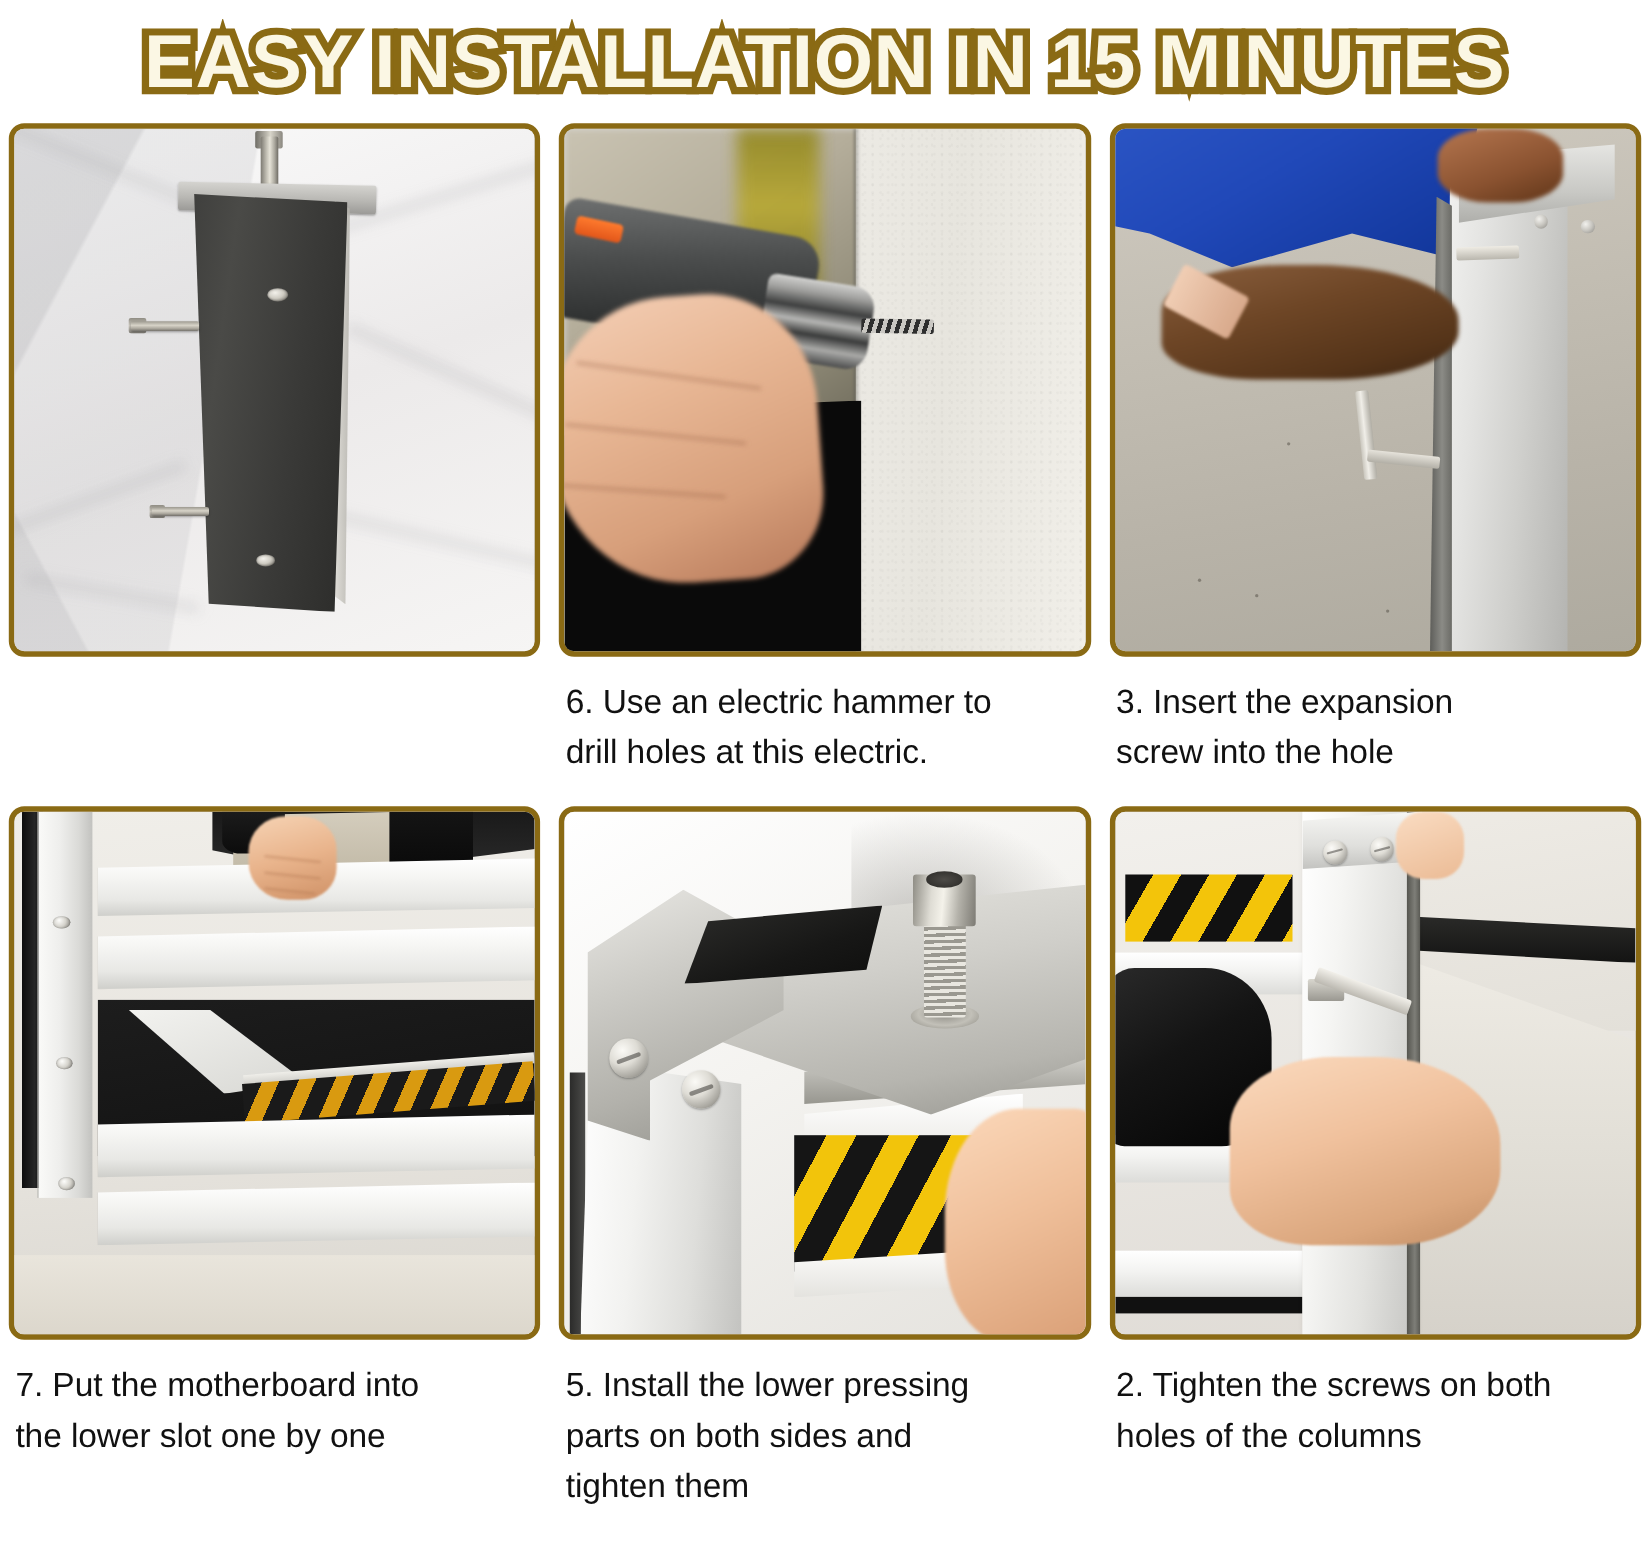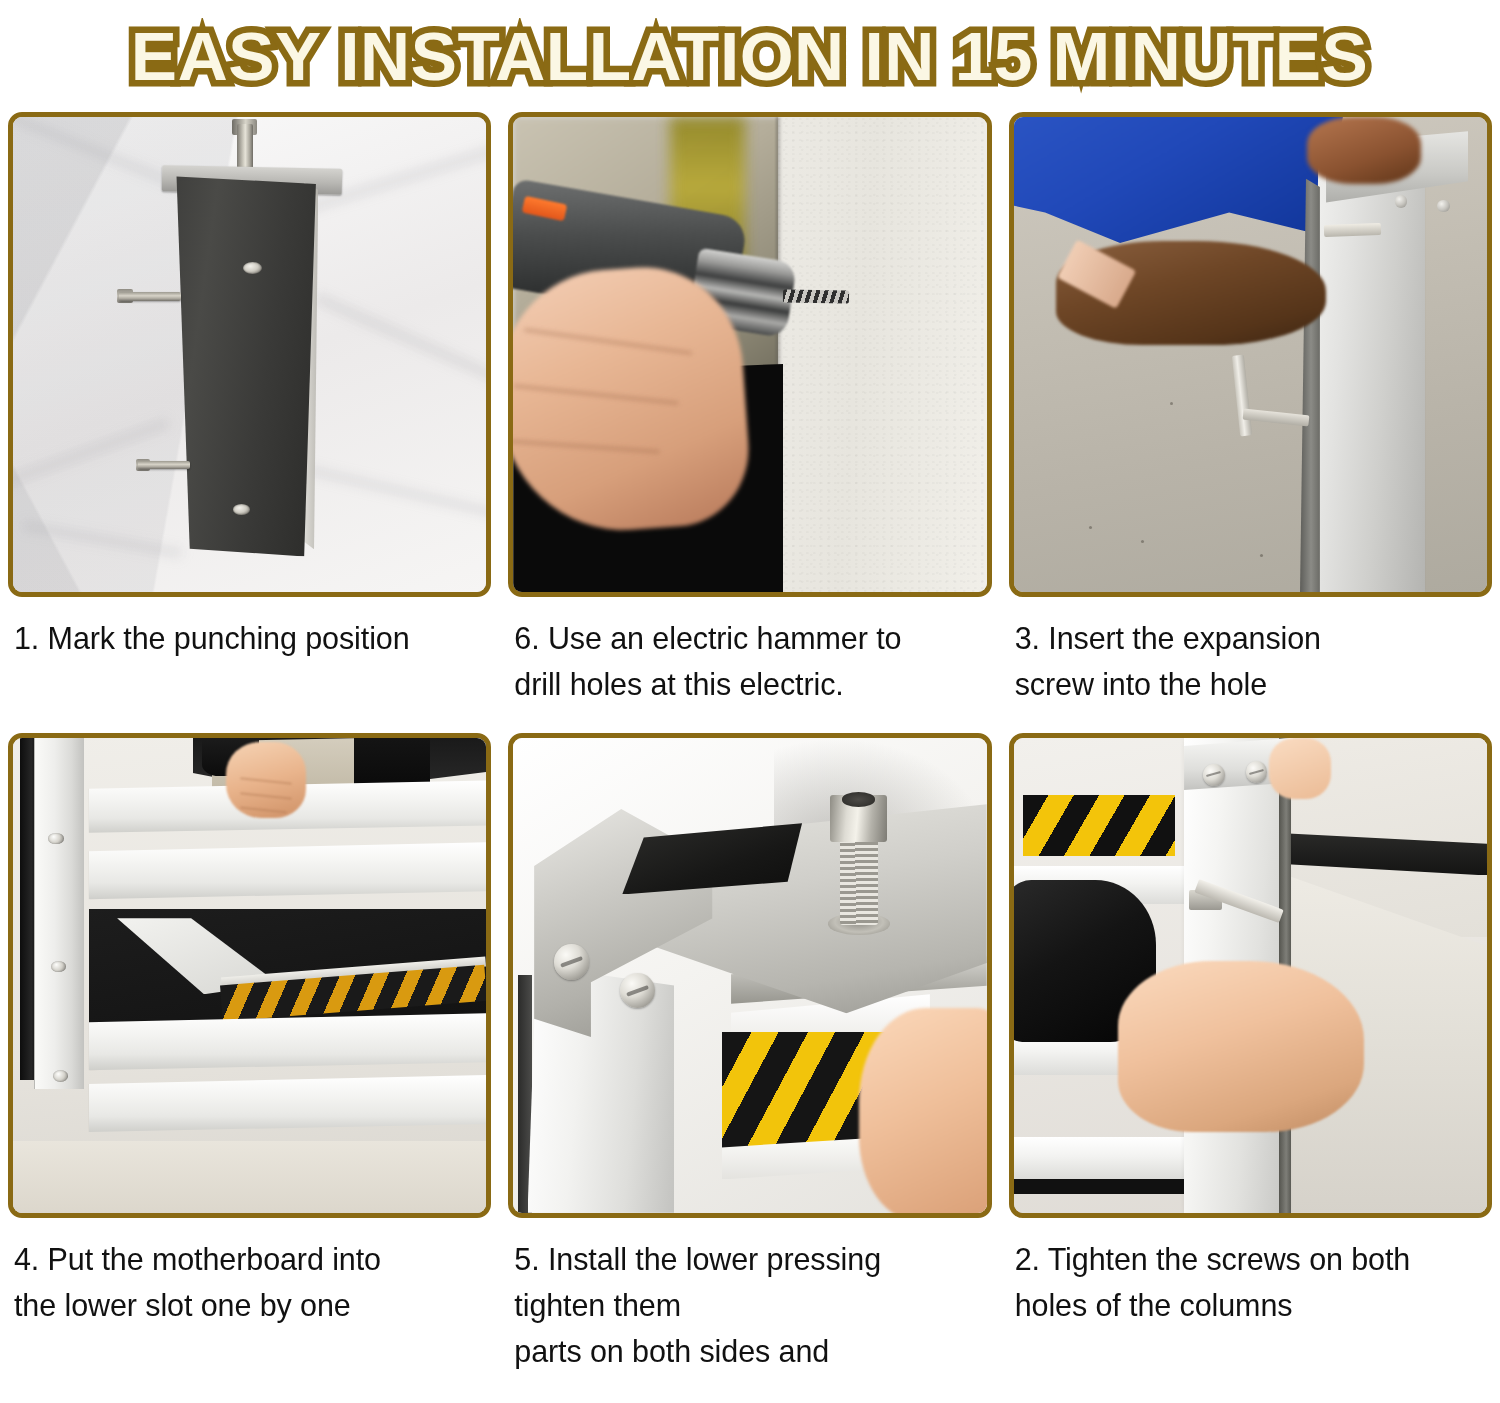--- a/index.html
+++ b/index.html
@@ -580,23 +580,20 @@
         <div class="p1-cap"></div>
         <div class="p1-post-edge"></div>
         <div class="p1-post"></div>
         <div class="p1-hole p1-h1"></div>
         <div class="p1-hole p1-h2"></div>
         <div class="p1-pin1b"></div>
         <div class="p1-pin p1-pin1"></div>
         <div class="p1-pin2b"></div>
         <div class="p1-pin p1-pin2"></div>
       </div>
-    </div>
-    <div class="caption">
-      <span class="ln">1. Mark the punching position</span>
     </div>
   </div>
 
   <div class="step-cell">
     <div class="photo-frame">
       <div class="photo-inner">
         <div class="p2-bg"></div>
         <div class="p2-bottle"></div>
         <div class="p2-wall"></div>
         <div class="p2-wall-edge"></div>
@@ -672,21 +669,21 @@
         <div class="p4-colhole p4-ch2"></div>
         <div class="p4-colhole p4-ch3"></div>
         <div class="p4-sleeve"></div>
         <div class="p4-hand"></div>
         <div class="p4-fingerline p4-fl1"></div>
         <div class="p4-fingerline p4-fl2"></div>
         <div class="p4-fingerline p4-fl3"></div>
       </div>
     </div>
     <div class="caption">
-      <span class="ln">4. Put the motherboard into</span>
+      <span class="ln">7. Put the motherboard into</span>
       <span class="ln">the lower slot one by one</span>
     </div>
   </div>
 
   <div class="step-cell">
     <div class="photo-frame">
       <div class="photo-inner">
         <div class="p5-bg"></div>
         <div class="p5-shadow"></div>
         <div class="p5-coldark"></div>
@@ -702,22 +699,22 @@
         <div class="p5-washer"></div>
         <div class="p5-bolt"></div>
         <div class="p5-bolthead"></div>
         <div class="p5-bolthole"></div>
         <div class="p5-screw p5-sc1"></div>
         <div class="p5-screw p5-sc2"></div>
       </div>
     </div>
     <div class="caption">
       <span class="ln">5. Install the lower pressing</span>
+      <span class="ln">parts on both sides and</span>
       <span class="ln">tighten them</span>
-      <span class="ln">parts on both sides and</span>
     </div>
   </div>
 
   <div class="step-cell">
     <div class="photo-frame">
       <div class="photo-inner">
         <div class="p6-bg"></div>
         <div class="p6-wall"></div>
         <div class="p6-baseboard"></div>
         <div class="p6-floor"></div>

